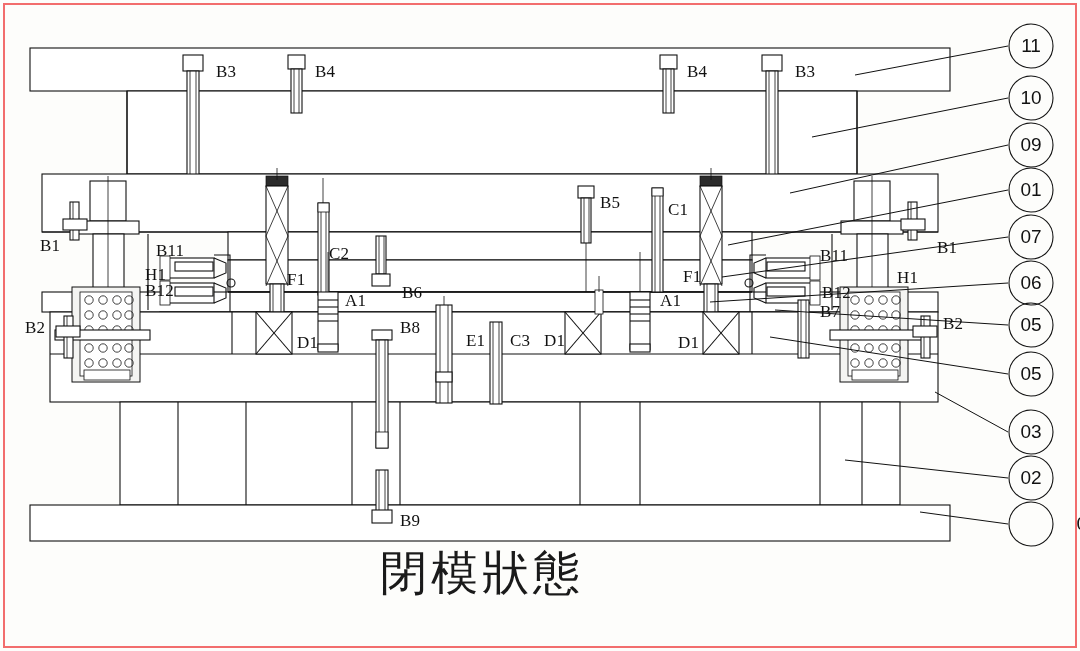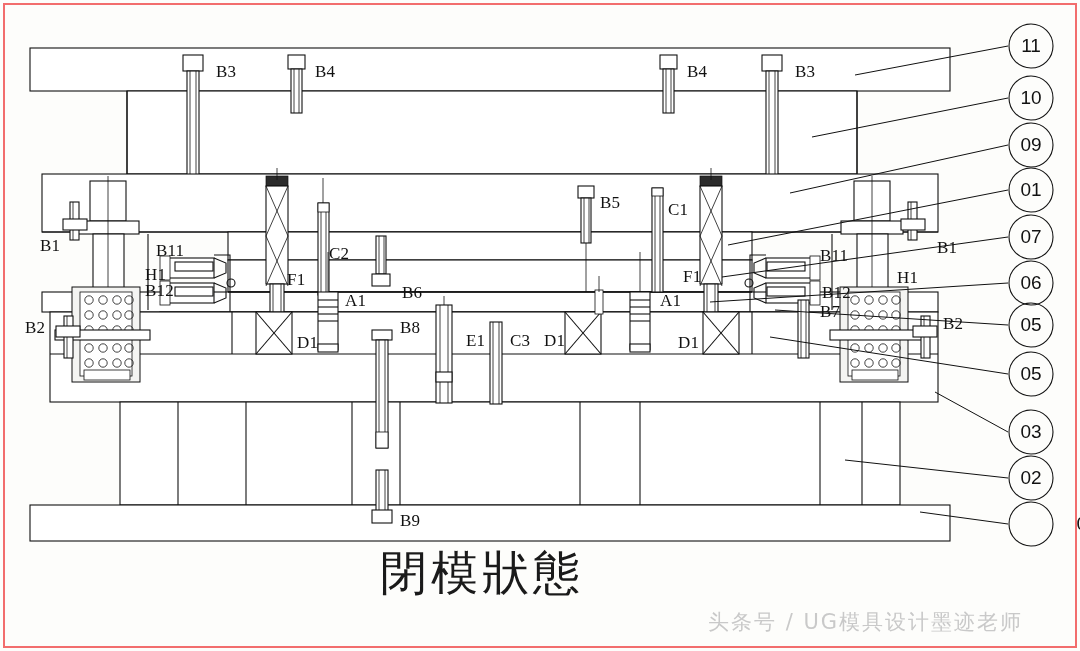--- a/index.html
+++ b/index.html
@@ -454,16 +454,15 @@
       <div class="lbl" style="left: 400px; top: 318px;">B8</div>
       <div class="lbl" style="left: 466px; top: 331px;">E1</div>
       <div class="lbl" style="left: 510px; top: 331px;">C3</div>
       <div class="lbl" style="left: 544px; top: 331px;">D1</div>
       <div class="lbl" style="left: 678px; top: 333px;">D1</div>
       <div class="lbl" style="left: 400px; top: 511px;">B9</div>
     </div>
 
   <div class="title-cn" style="left:380px;top:542px;">閉模狀態</div>
 
-  <div class="watermark" style="left:708px;top:608px;">头条号 / UG模具设计墨迹老师</div>
 
   <div id="redframe"></div>
 </div>
 
 </body></html>

